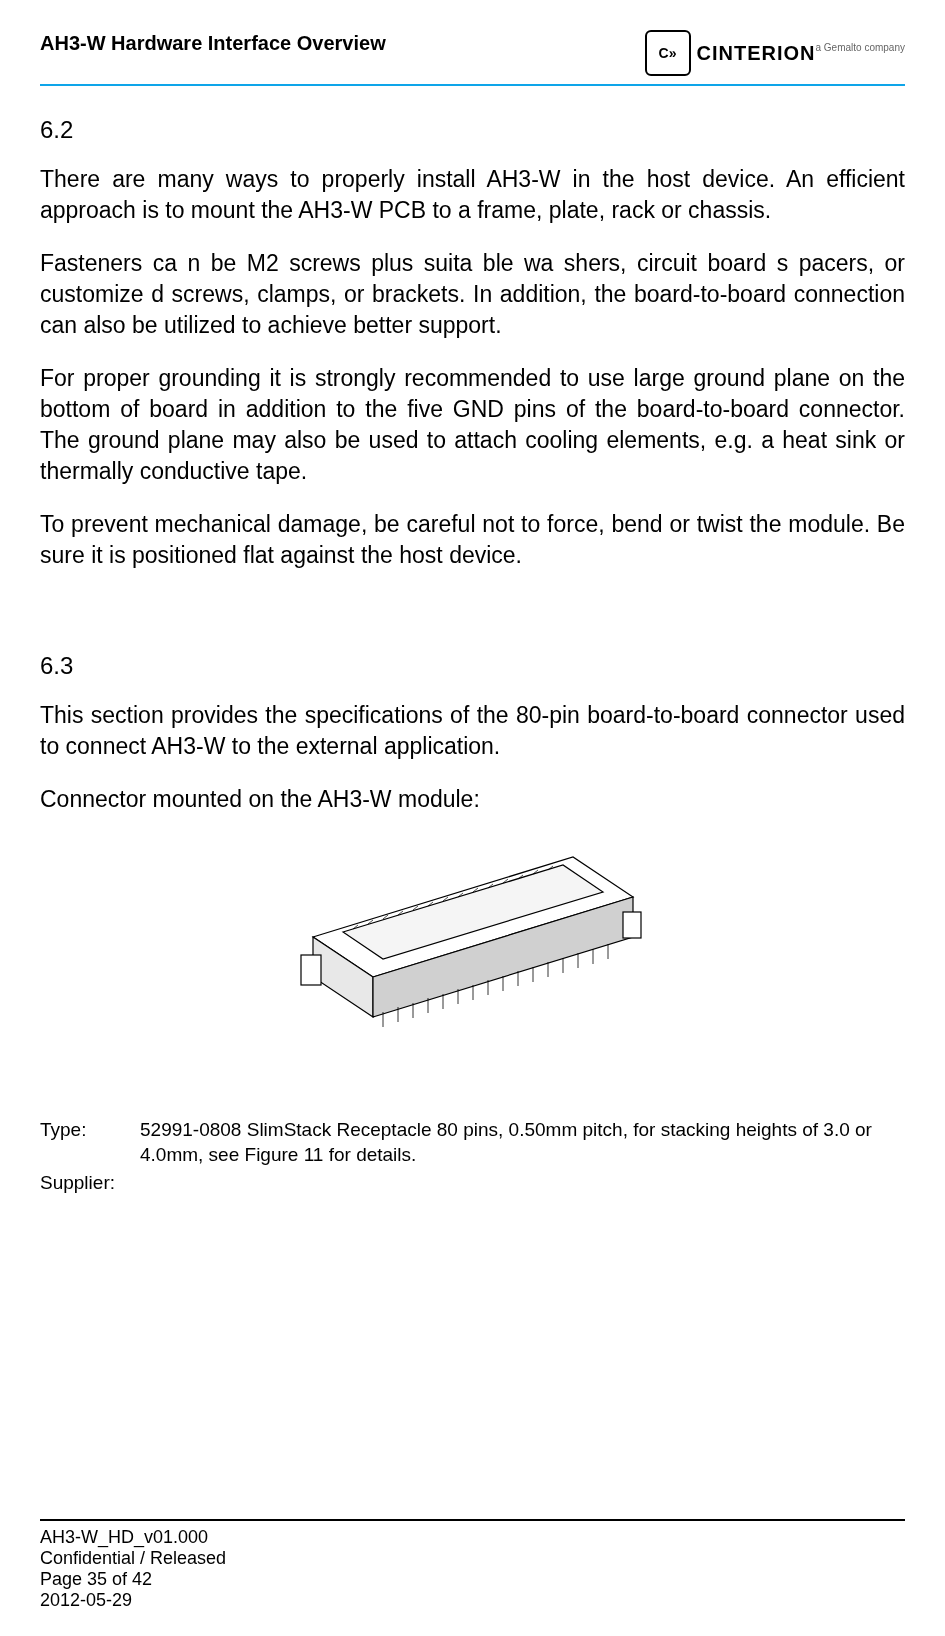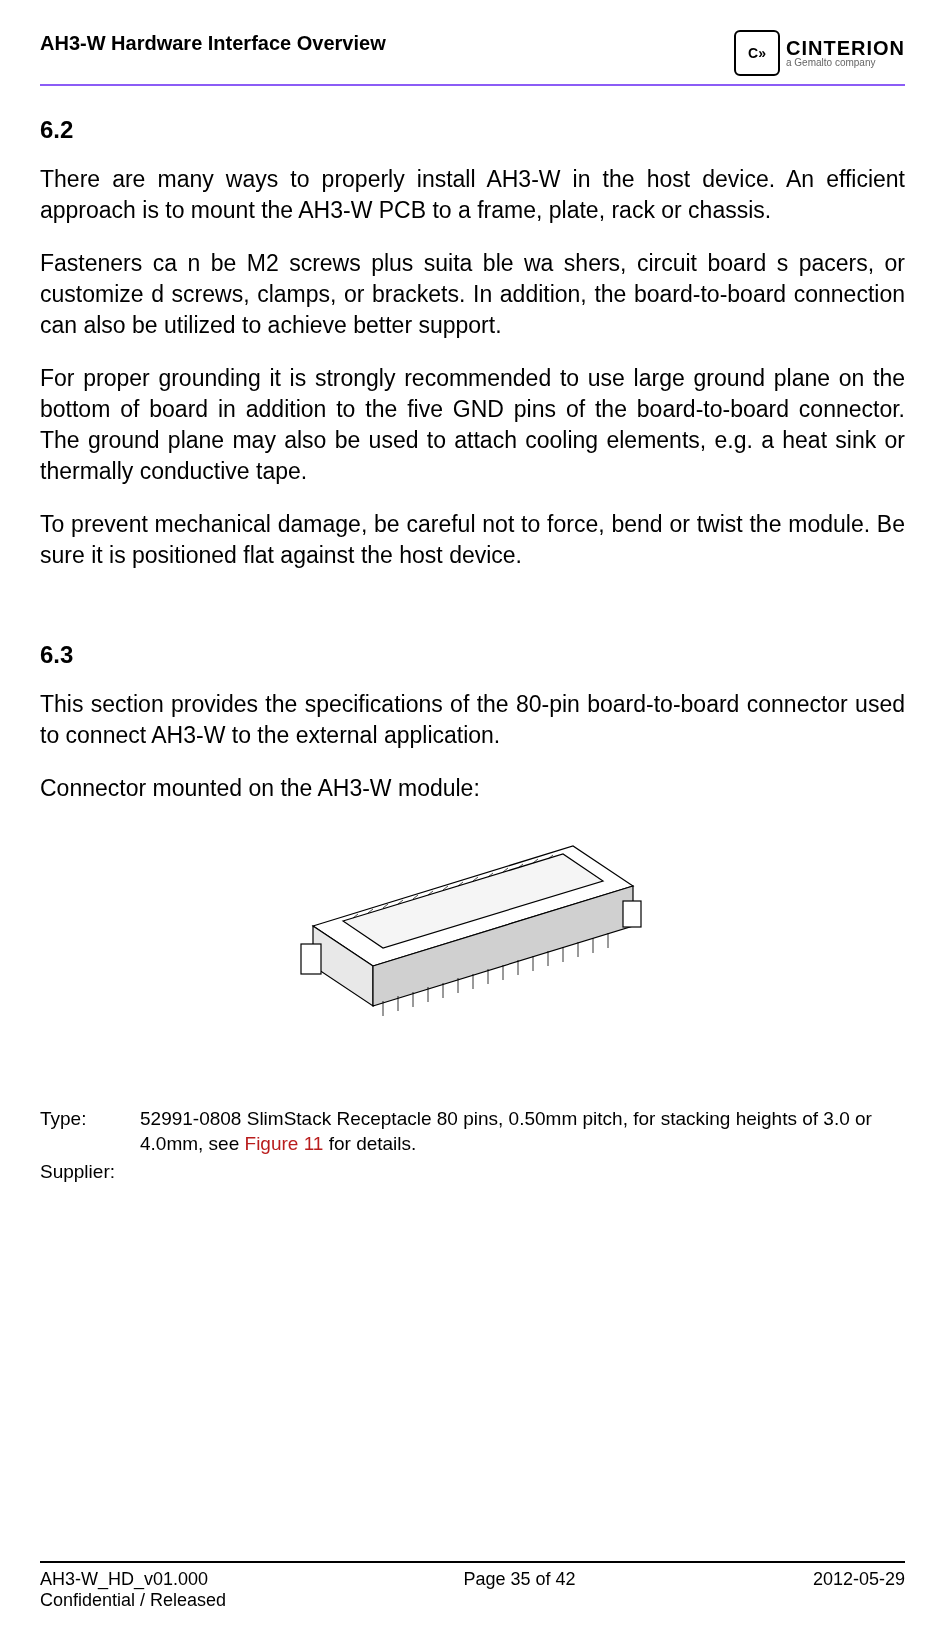--- a/index.html
+++ b/index.html
@@ -9,21 +9,21 @@
       height: 1636px;
       padding: 30px 40px 25px 40px;
       color: #000;
       position: relative;
       background: #fff;
     }
     .header {
       display: flex;
       justify-content: space-between;
       align-items: flex-start;
-      border-bottom: 2px solid #8b5cf6;
+      border-bottom: 2px solid #0ea5e9;
       padding-bottom: 8px;
       margin-bottom: 30px;
     }
     .header-left { flex: 1; }
     .doc-title { font-weight: bold; font-size: 20px; line-height: 1.3; }
     .doc-subtitle { font-size: 18px; line-height: 1.3; }
     .logo {
       display: flex;
       align-items: center;
       gap: 6px;
@@ -36,27 +36,27 @@
       display: flex;
       align-items: center;
       justify-content: center;
       font-weight: bold;
       font-size: 14px;
       position: relative;
     }
     .logo-icon-inner {
       position: relative;
     }
-    .logo-text { display: flex; flex-direction: column; line-height: 1; }
+    .logo-text { display: flex; flex-direction: row; line-height: 1; }
     .logo-brand { font-weight: bold; font-size: 20px; letter-spacing: 1px; }
     .logo-tag { font-size: 10px; color: #666; }
     .section-heading {
-      font-weight: bold;
+      font-weight: normal;
       font-size: 24px;
-      margin-top: 7px;
+      margin-top: 18px;
       margin-bottom: 20px;
       display: flex;
     }
     .section-num { display: inline-block; width: 100px; }
     .para {
       font-size: 23px;
       line-height: 1.35;
       margin-bottom: 22px;
       text-align: justify;
     }
@@ -67,31 +67,32 @@
     }
     .connector-svg { width: 400px; height: 240px; }
     .spec-row {
       display: flex;
       font-size: 19px;
       line-height: 1.35;
       margin-bottom: 2px;
     }
     .spec-label { width: 100px; flex-shrink: 0; }
     .spec-value { flex: 1; }
-    .link { color: #b91c1c; text-align: right; }
+    .link { color: #000000; text-align: right; }
     .footer {
       position: absolute;
       bottom: 25px;
       left: 40px;
       right: 40px;
       border-top: 2px solid #000;
       padding-top: 6px;
       display: flex;
       justify-content: space-between;
       font-size: 18px;
+      flex-direction: column;
     }
     .footer-left { display: flex; flex-direction: column; }
     .section-gap { height: 40px; }
   </style>
 </head>
 <body>
 
 <div class="header">
   <div class="header-left">
     <div class="doc-title">AH3-W Hardware Interface Overview</div>

